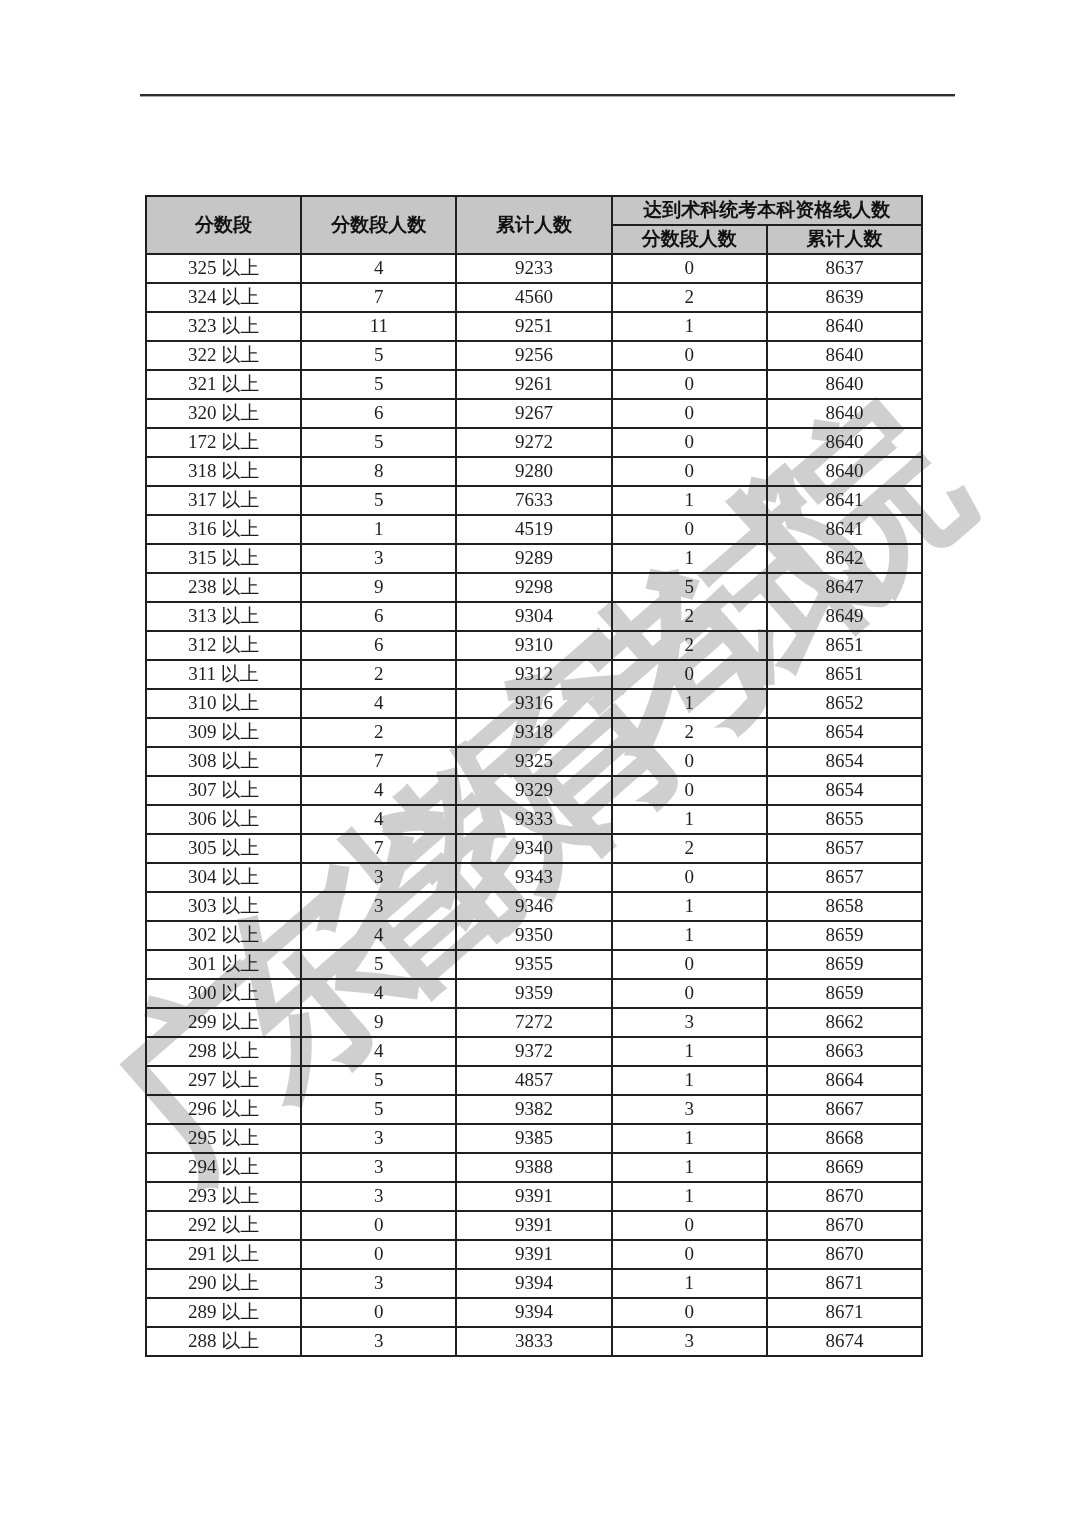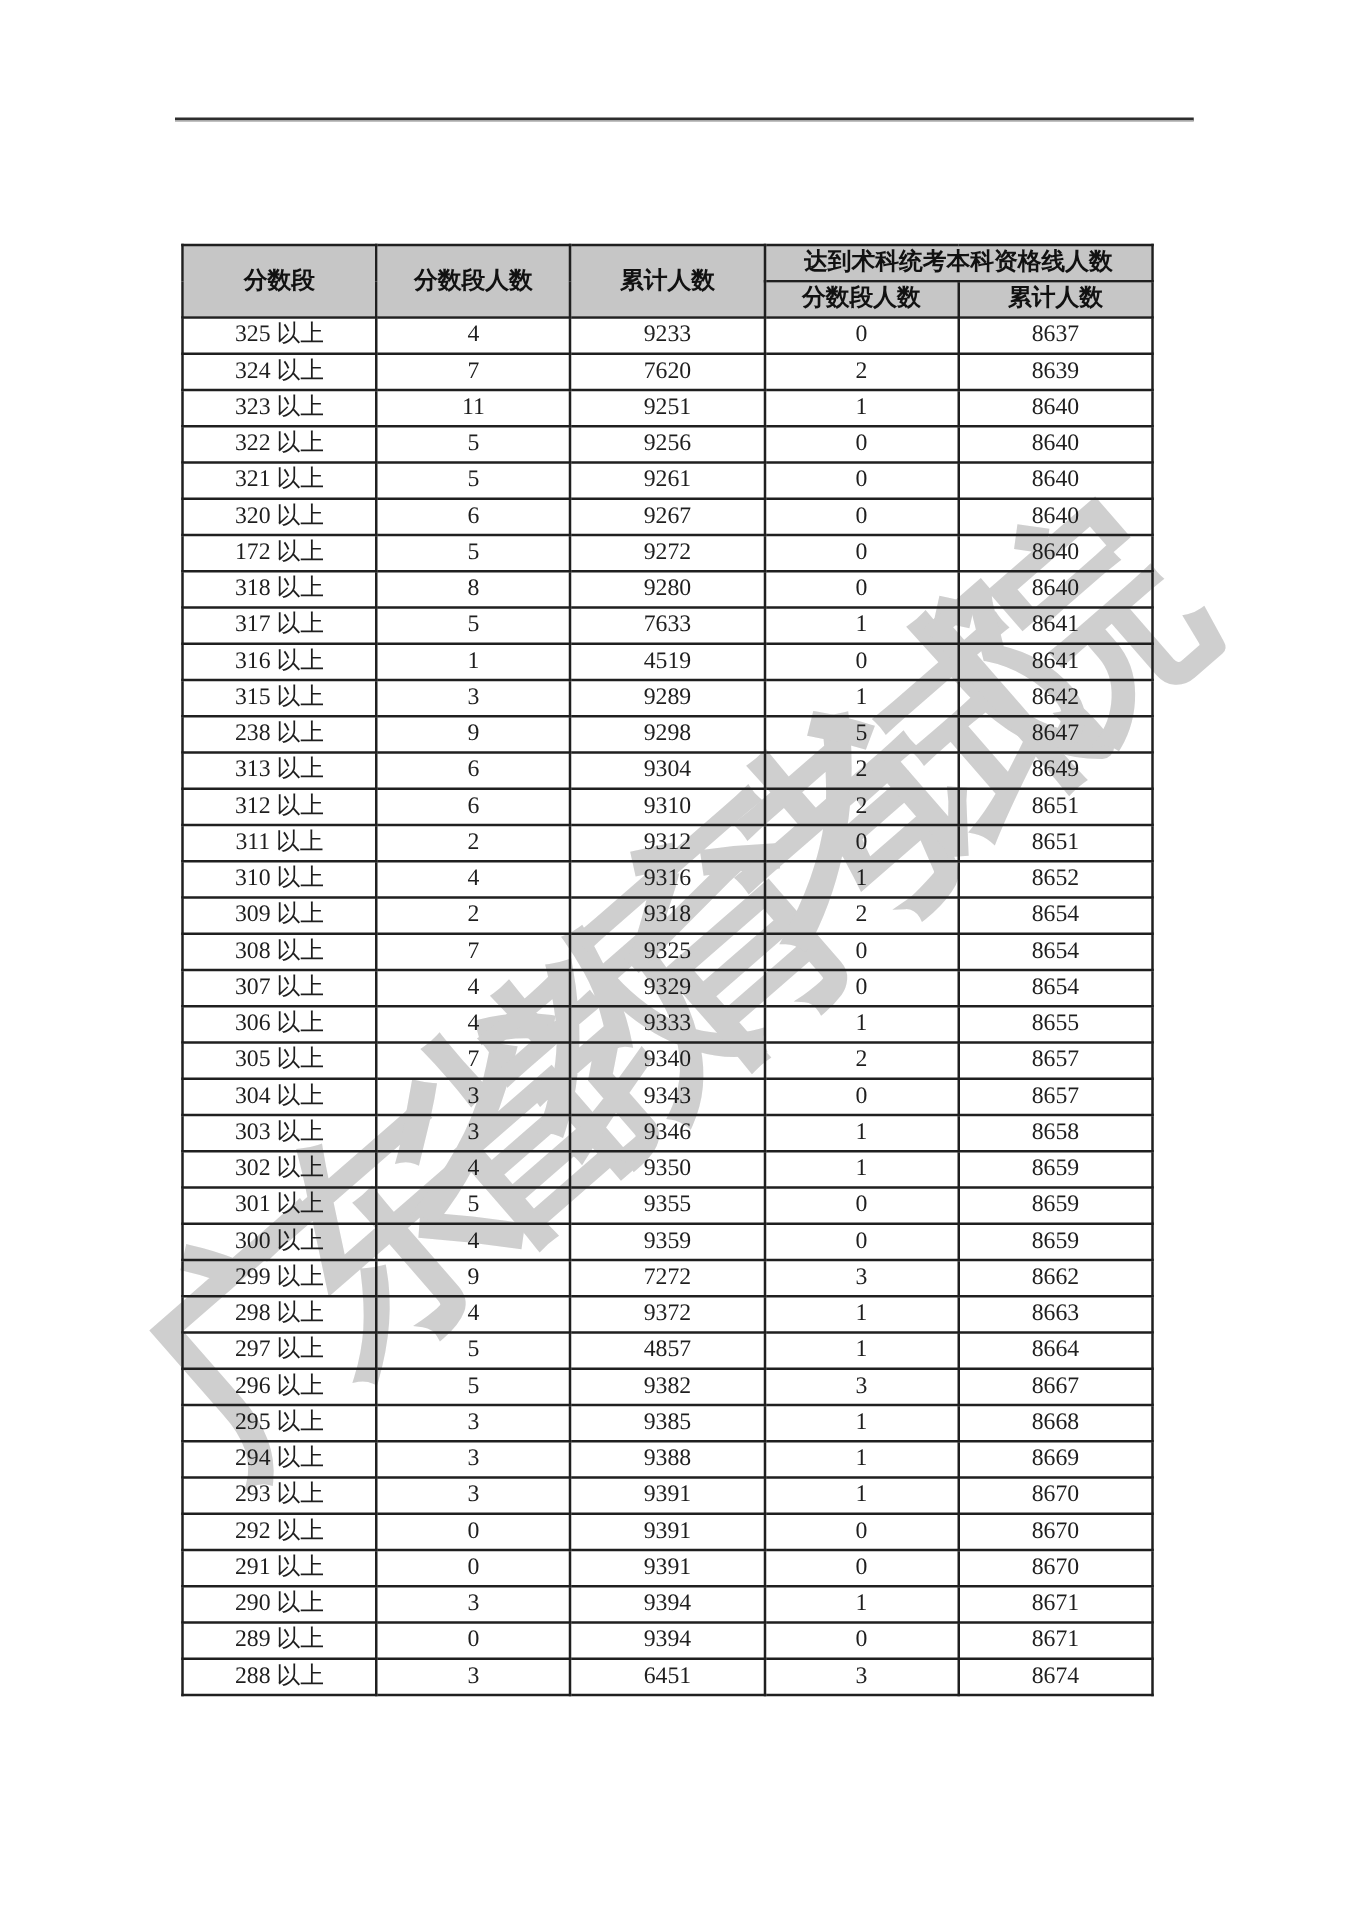--- a/index.html
+++ b/index.html
@@ -121,21 +121,21 @@
         <tr>
       <td>325 以上</td>
       <td>4</td>
       <td>9233</td>
       <td>0</td>
       <td>8637</td>
     </tr>
         <tr>
       <td>324 以上</td>
       <td>7</td>
-      <td>7620</td>
+      <td>4560</td>
       <td>2</td>
       <td>8639</td>
     </tr>
         <tr>
       <td>323 以上</td>
       <td>11</td>
       <td>9251</td>
       <td>1</td>
       <td>8640</td>
     </tr>
@@ -373,20 +373,20 @@
         <tr>
       <td>289 以上</td>
       <td>0</td>
       <td>9394</td>
       <td>0</td>
       <td>8671</td>
     </tr>
         <tr>
       <td>288 以上</td>
       <td>3</td>
-      <td>6451</td>
+      <td>3833</td>
       <td>3</td>
       <td>8674</td>
     </tr>
       </tbody>
   </table>
 
 </div>
 
 </body></html>

